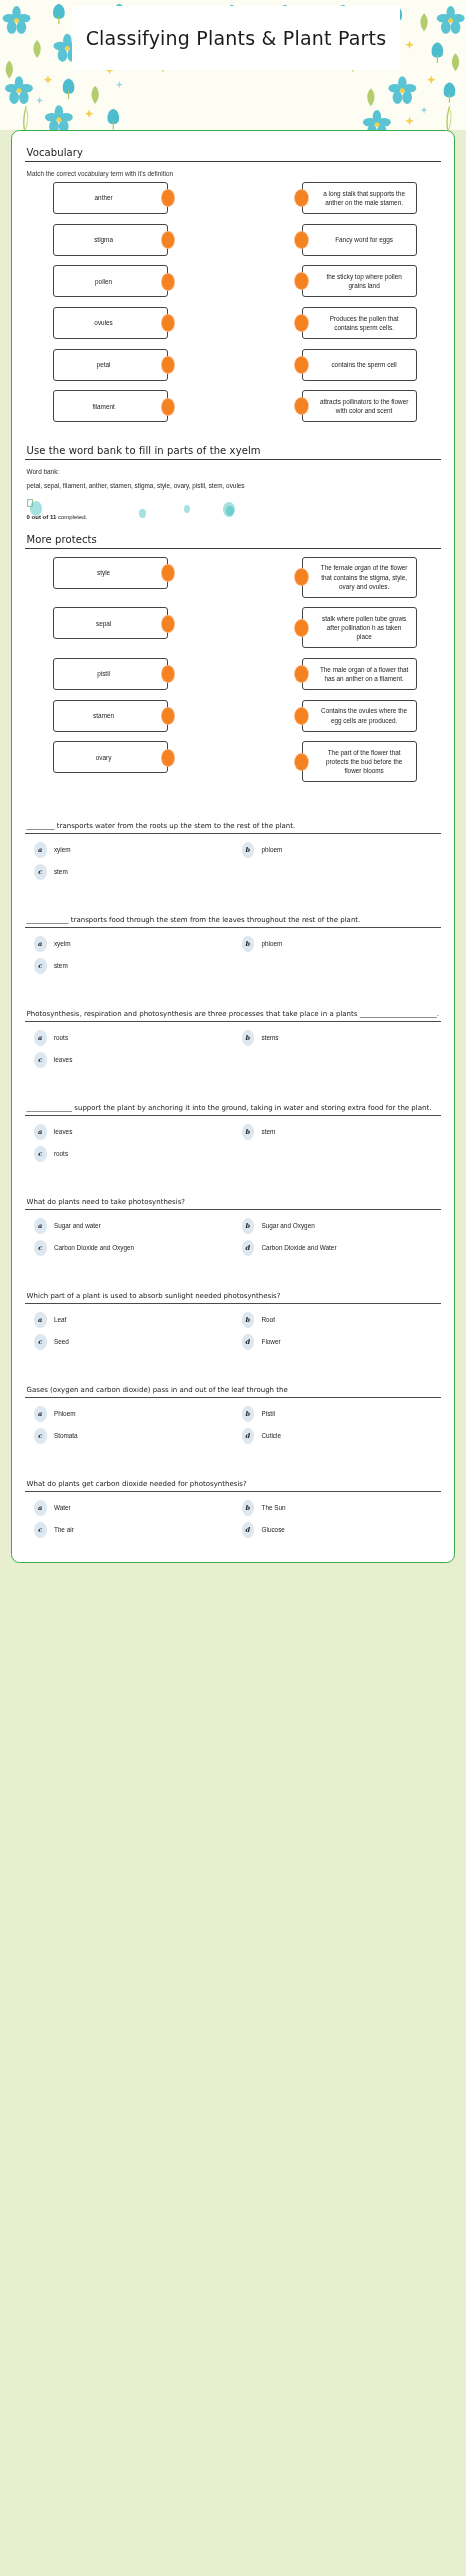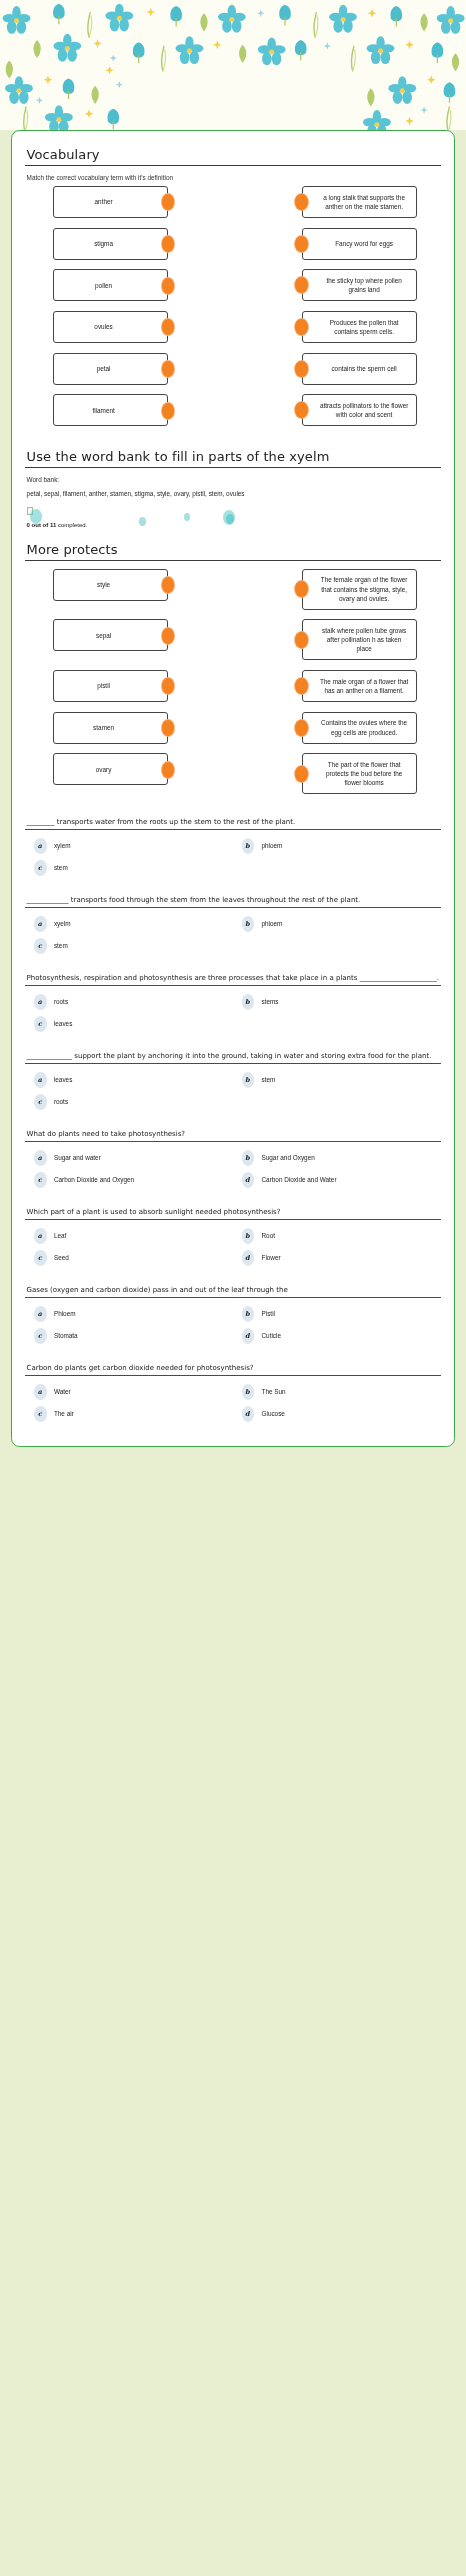--- a/index.html
+++ b/index.html
@@ -49,21 +49,21 @@
   .sheet {
     border: 1.8px solid #3bab4a;
     border-radius: 8.5px;
     background: #ffffff;
     padding: 16px 13.4px 18px 13.4px;
   }
 
   
   .sect-head {
     font-family: "DejaVu Sans", sans-serif;
-    font-size: 13px;
+    font-size: 10px;
     color: #222;
     letter-spacing: 0.1px;
     padding: 0 0 1.8px 1.2px;
   }
   .rule {
     border-bottom: 0.6px solid #3a3a3a;
     margin: 1.2px 0 8px 0;
   }
   .thin-rule {
     border-bottom: 0.6px solid #4a4a4a;
@@ -151,21 +151,21 @@
     background: #5cc8c8;
     opacity: .55;
   }
   .bub.b1 { left: 4.9px;  top: 1.2px;  width: 12px; height: 14.6px; }
   .bub.b2 { left: 114px; top: 9.7px; width: 6.7px; height: 8.5px; }
   .bub.b3 { left: 159px; top: 4.9px;  width: 6px; height: 8px; }
   .bub.b4 { left: 198px; top: 2.4px;  width: 12px; height: 15px; }
   .bub.b5 { left: 201px; top: 6px; width: 8px; height: 10.3px; opacity:.75; }
 
   
-  .q-block { }
+  .q-block { margin-top: 16px; }
   .q-text {
     font-family: "DejaVu Sans", sans-serif;
     font-size: 7px;
     line-height: 1.5;
     color: #202020;
     margin: 0 0 1.2px 1.2px;
   }
   .choices {
     display: flex;
     flex-wrap: wrap;
@@ -285,20 +285,23 @@
       <use href="#tul" x="742" y="152"></use>
         <use href="#leaf" x="612" y="176"></use>
       <use href="#bstar" x="700" y="182"></use>
         <use href="#blade" x="740" y="196"></use>
       <use href="#flw" x="622" y="206"></use>
         <use href="#star" x="676" y="200"></use>
       <use href="#leaf" x="752" y="118"></use>
     </g>
   </svg>
 
+  <div class="title-card">
+    <h1>Classifying Plants &amp; Plant Parts</h1>
+  </div>
 </div>
 
 <div class="sheet-wrap">
 <div class="sheet">
 
   <section>
     <div class="sect-head">Vocabulary</div>
     <div class="rule"></div>
     <p class="prompt">Match the correct vocabulary term with it's definition</p>
 
@@ -602,21 +605,21 @@
         <div class="choice">
           <span class="bullet">d</span>
           <span class="choice-label">Cuticle</span>
         </div>
       </div>
     </div>
 
     <div class="spacer-lg"></div>
 
     <div class="q-block">
-      <p class="q-text">Carbon do plants get carbon dioxide needed for photosynthesis?</p>
+      <p class="q-text">What do plants get carbon dioxide needed for photosynthesis?</p>
       <div class="thin-rule"></div>
       <div class="choices">
         <div class="choice">
           <span class="bullet">a</span>
           <span class="choice-label">Water</span>
         </div>
         <div class="choice">
           <span class="bullet">b</span>
           <span class="choice-label">The Sun</span>
         </div>

